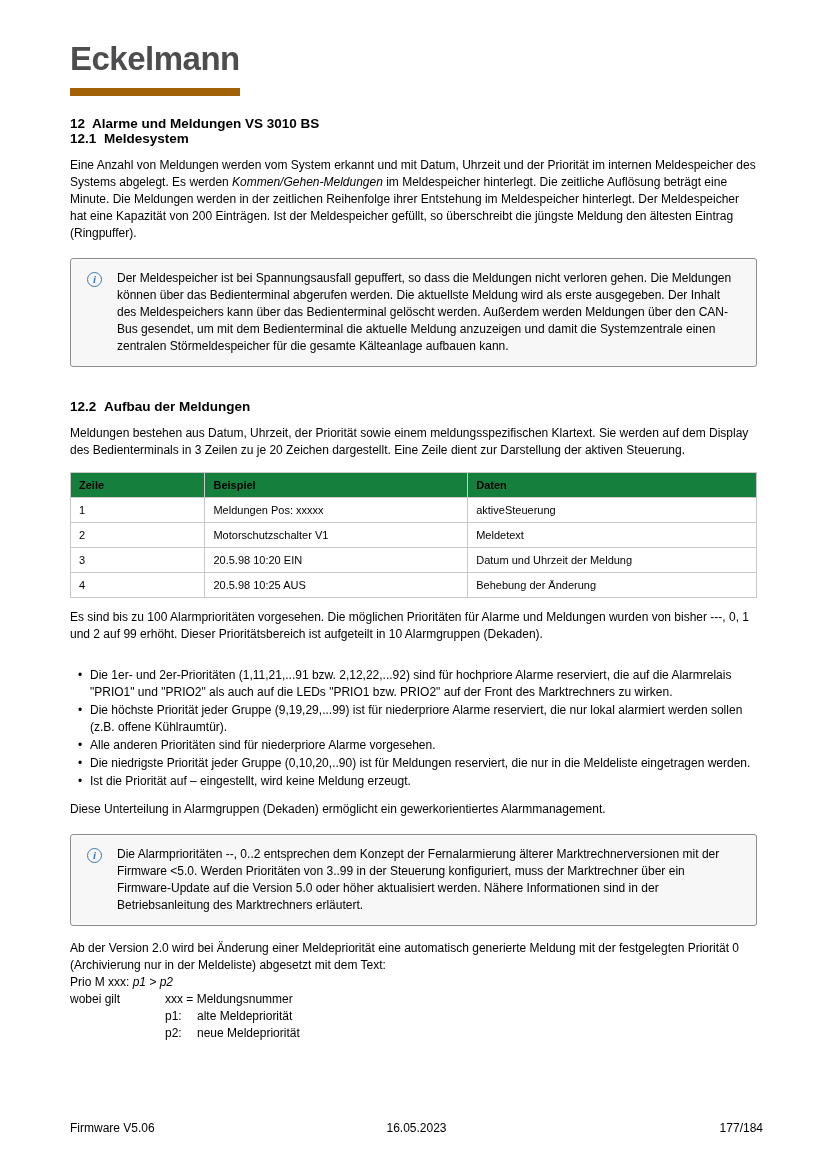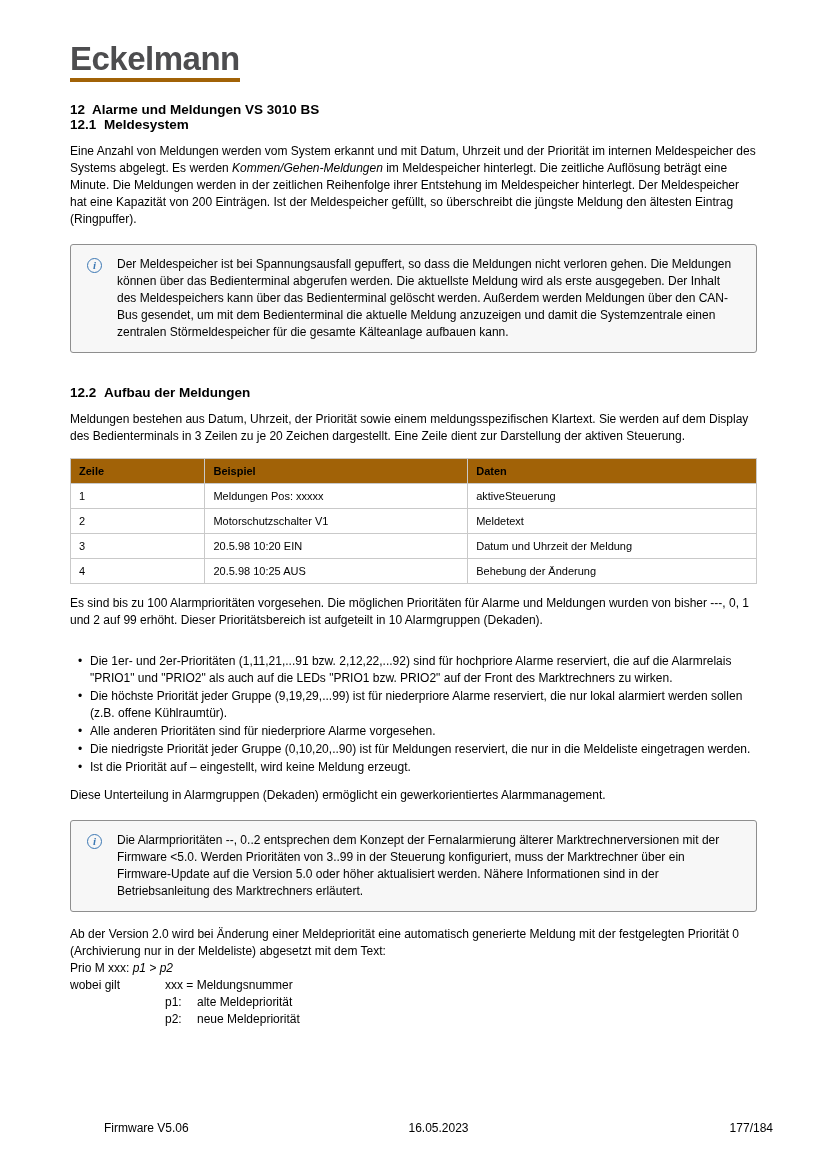--- a/index.html
+++ b/index.html
@@ -8,21 +8,21 @@
     width:827px; height:1169px; position:relative;
     font-family:"Liberation Sans","DejaVu Sans",sans-serif;
     color:#000;
   }
   .page { padding:42px 70px 0 70px; }
 
   .logo {
     display:inline-block;
     font-size:33px; font-weight:bold; color:#4d4d4f;
     letter-spacing:-0.5px; line-height:1.05;
-    border-bottom:4px solid #a16207; padding-bottom:1px;
+    border-bottom:8px solid #a16207; padding-bottom:11px;
   }
 
   .chapter-heading { margin-top:20px; font-size:13.5px; font-weight:bold; }
   .chapter-heading .h-num { display:inline-block; min-width:22px; }
   .section-heading { font-size:13.5px; font-weight:bold; }
   .section-heading .h-num { display:inline-block; min-width:34px; }
   .sh1 { }
   .sh2 { margin-top:32px; }
 
   p.body, .textline { font-size:12px; line-height:17px; }
@@ -48,39 +48,39 @@
   }
 
   table.msg-table {
     width:100%; border-collapse:collapse;
     margin-top:13px; font-size:11px;
   }
   table.msg-table th, table.msg-table td {
     border:1px solid #c9c9c9;
     padding:6px 8px; text-align:left; vertical-align:top;
   }
-  table.msg-table th { background:#a16207; font-weight:bold; }
+  table.msg-table th { background:#15803d; font-weight:bold; }
 
   ul.prio-list { list-style:none; margin-top:24px; padding-left:8px; }
   ul.prio-list li {
     position:relative; padding-left:12px;
     font-size:12px; line-height:17px; margin-top:1px;
   }
   ul.prio-list li::before {
     content:"\2022"; position:absolute; left:0; top:0;
   }
 
   .def-block { margin-top:14px; }
   .def-row { font-size:12px; line-height:17px; }
   .def-label { display:inline-block; width:95px; }
   .def-key { display:inline-block; width:32px; }
 
   .footer {
-    position:absolute; left:70px; right:54px; bottom:34px;
-    display:flex; font-size:12px;margin-left:34px;
+    position:absolute; left:70px; right:64px; bottom:34px;
+    display:flex; font-size:12px;
   }
   .footer > span { flex:1; }
   .footer .f-center { text-align:center; }
   .footer .f-right { text-align:right; }
 
   .it { font-style:italic; }
 </style>
 </head>
 <body>
 

